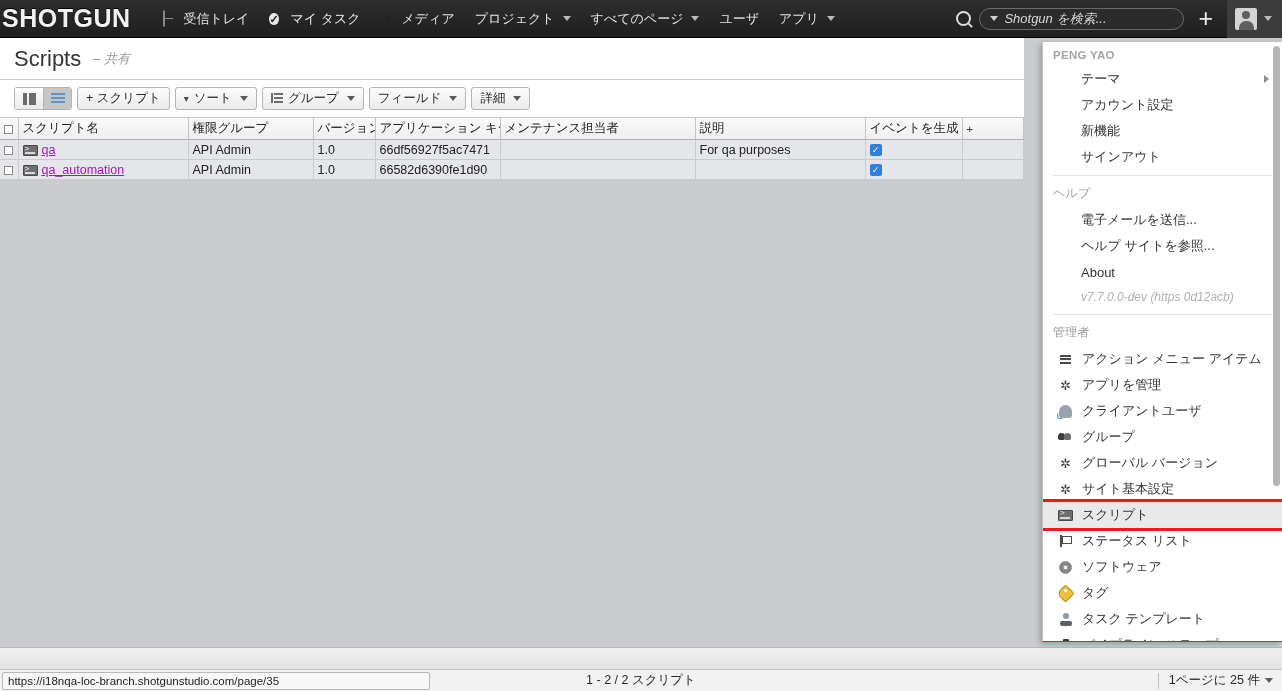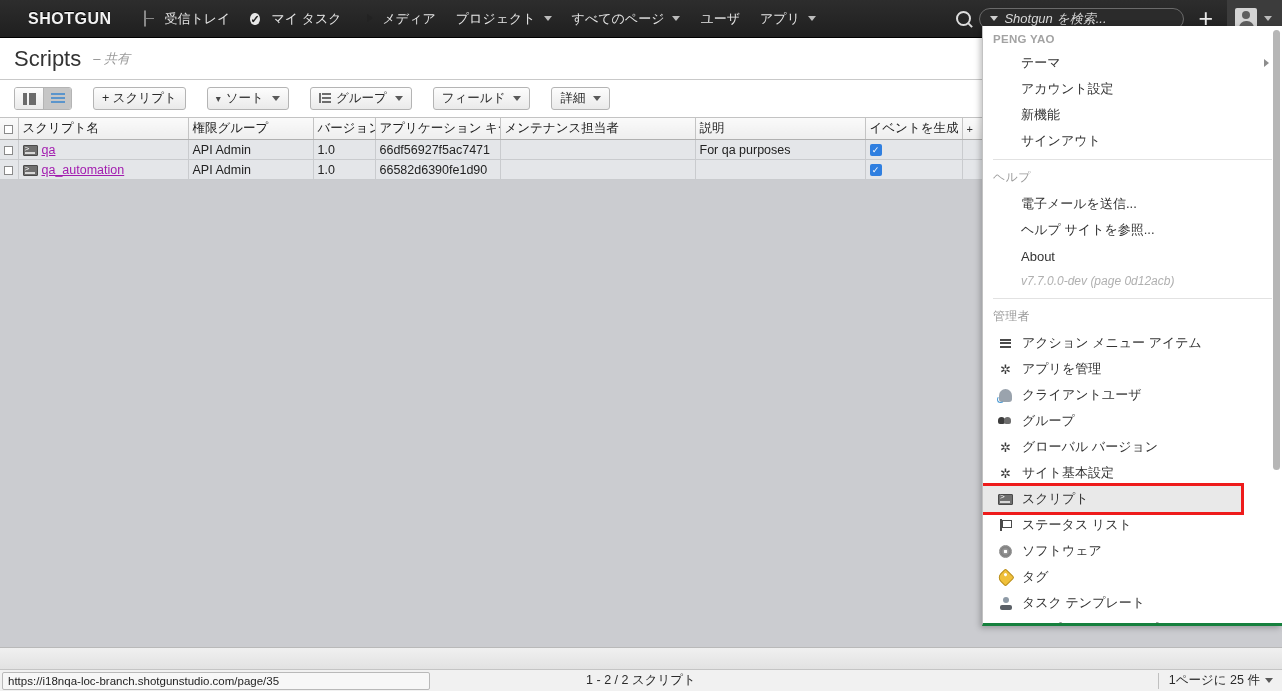--- a/index.html
+++ b/index.html
@@ -12,22 +12,22 @@
     -webkit-font-smoothing: antialiased;
   }
   
   #topnav {
     position:absolute; left:0; top:0; width:1282px; height:38px;
     background: linear-gradient(#2d2d2d, #1f1f1f);
     border-bottom:1px solid #000;
     display:flex; align-items:center;
   }
   #logo {
-    color:#f2f2f2; font-weight:bold; font-size:16px; letter-spacing:0.5px;
-    margin-left:28px; margin-right:22px;
+    color:#f2f2f2; font-weight:bold; font-size:25px; letter-spacing:0.5px;
+    margin-left:2px; margin-right:22px;
     font-family:"Liberation Sans", sans-serif;
     text-shadow:0 -1px 0 #000;
   }
   .navitem {
     color:#e6e6e6; font-size:13px; display:flex; align-items:center;
     gap:5px; padding:0 10px; height:38px; white-space:nowrap; cursor:default;
   }
   .caret-dn {
     width:0;height:0;border-left:4px solid transparent;border-right:4px solid transparent;
     border-top:5px solid #bbb; margin-left:3px;
@@ -76,21 +76,21 @@
     background:#fff; border-bottom:1px solid #c9c9c9;
     display:flex; align-items:center; padding-left:14px; gap:12px;
   }
   #page-title { font-size:22px; color:#333; font-weight:normal; }
   #page-shared { font-size:13px; color:#9a9a9a; font-style:italic; }
 
   
   #toolbar {
     position:absolute; left:0; top:80px; width:1024px; height:38px;
     background:#fff; border-bottom:1px solid #c3c3c3;
-    display:flex; align-items:center; padding-left:14px; gap:21px;
+    display:flex; align-items:center; padding-left:14px; gap:5px;
   }
   .btn {
     height:23px; border:1px solid #b4b4b4; border-radius:3px;
     background:linear-gradient(#fdfdfd,#eaeaea);
     display:flex;align-items:center;gap:5px; padding:0 8px;
     font-size:12.5px; color:#2b2b2b; white-space:nowrap; cursor:default;
   }
   .btn .caret-dn { border-top-color:#5a5a5a; }
   #viewtoggle { display:flex; height:23px; border:1px solid #b4b4b4; border-radius:3px; overflow:hidden; }
   .vt { width:28px;height:21px;display:flex;align-items:center;justify-content:center;
@@ -134,22 +134,22 @@
     border-radius:1px;position:relative;vertical-align:middle;margin-right:4px;
   }
   .script-icon:before{content:">";position:absolute;left:1px;top:-2px;color:#fff;font-size:8px;font-family:"Liberation Mono",monospace;}
   .script-icon:after{content:"";position:absolute;left:1px;bottom:1px;width:10px;height:2px;background:#d8d8d8;}
   .link { color:#a21caf; text-decoration:underline; }
   th.plus { background:linear-gradient(#fafafa,#eeeeee); }
   .plus-ico { font-size:11px; color:#333; }
 
   
   #usermenu {
-    position:absolute; right:0; top:26px; width:300px; height:600px;
-    background:#fff; border-left:1px solid #c2c2c2; border-bottom:3px solid #15803d;
+    position:absolute; right:0; top:42px; width:240px; height:600px;
+    background:#fff; border-left:1px solid #c2c2c2; border-bottom:1px solid #15803d;
     box-shadow:-2px 2px 6px rgba(0,0,0,0.25);
     overflow:hidden; z-index:20;
   }
   .mgroup { color:#9b9b9b; font-size:12px; padding:7px 0 5px 10px; letter-spacing:0.3px; }
   .mgroup.caps { font-weight:bold; font-size:11.5px; color:#a3a3a3; }
   .mitem {
     height:26px; display:flex; align-items:center; padding-left:38px; padding-right:12px;
     font-size:13px; color:#333; position:relative; cursor:default;
   }
   .mitem.icon-item { padding-left:14px; gap:8px; }
@@ -422,21 +422,21 @@
 
   <div class="mitem">
     <span>電子メールを送信...</span>
   </div>
   <div class="mitem">
     <span>ヘルプ サイトを参照...</span>
   </div>
   <div class="mitem">
     <span>About</span>
   </div>
-  <div class="mversion">v7.7.0.0-dev (page 0d12acb)</div>
+  <div class="mversion">v7.7.0.0-dev (https 0d12acb)</div>
 
   <div class="msep"></div>
   <div class="mgroup">管理者</div>
 
   <div class="mitem icon-item">
     <span class="mi-ico">
         <span class="mi-ami">
           <i></i>
           <i></i>
           <i></i>

